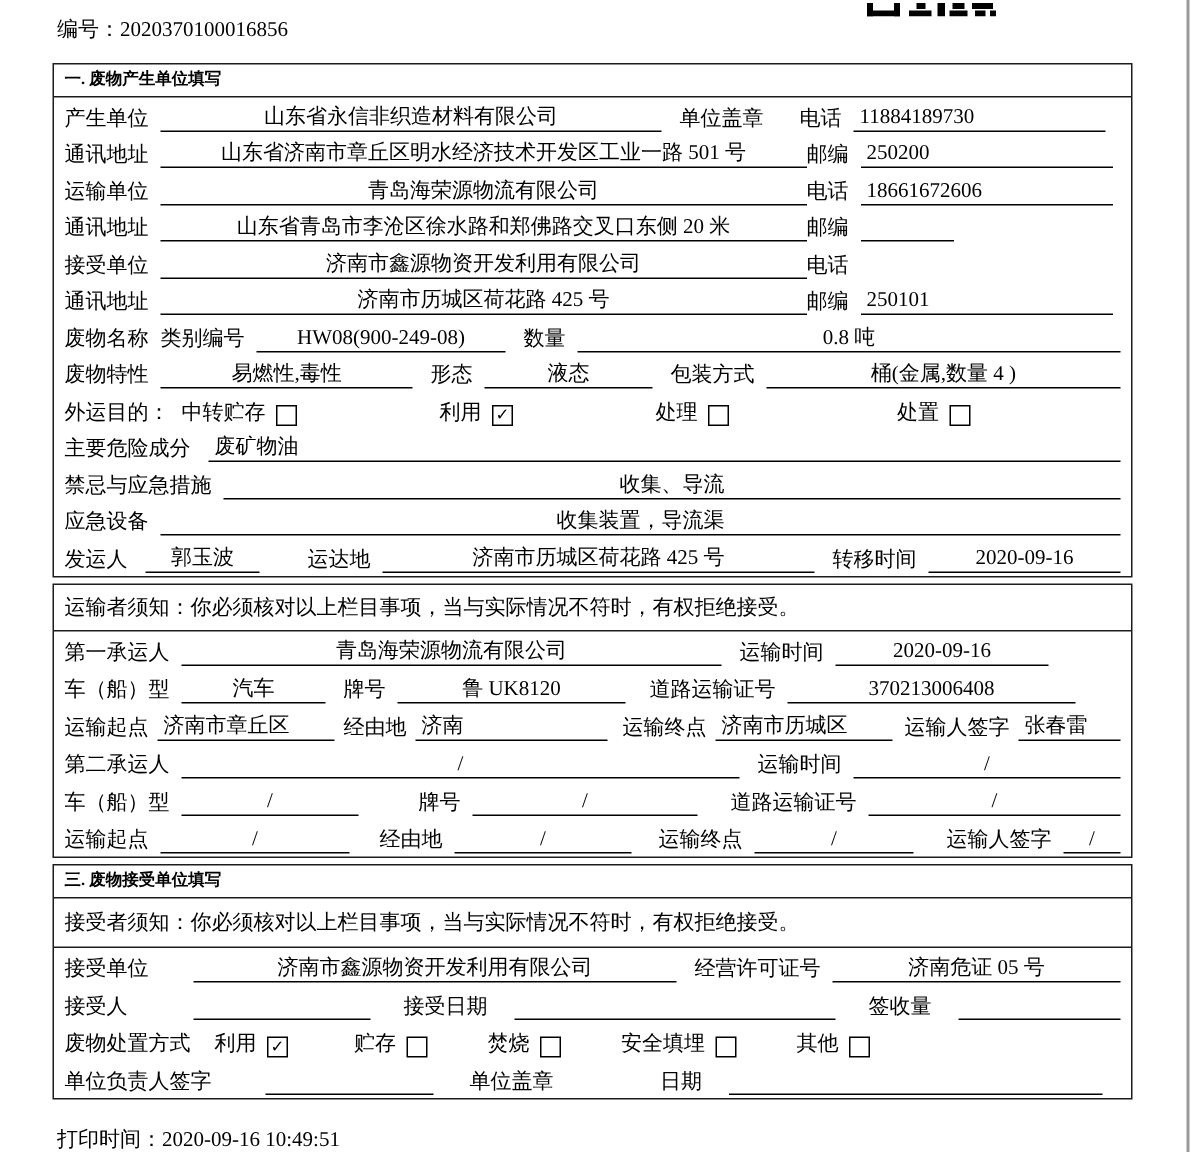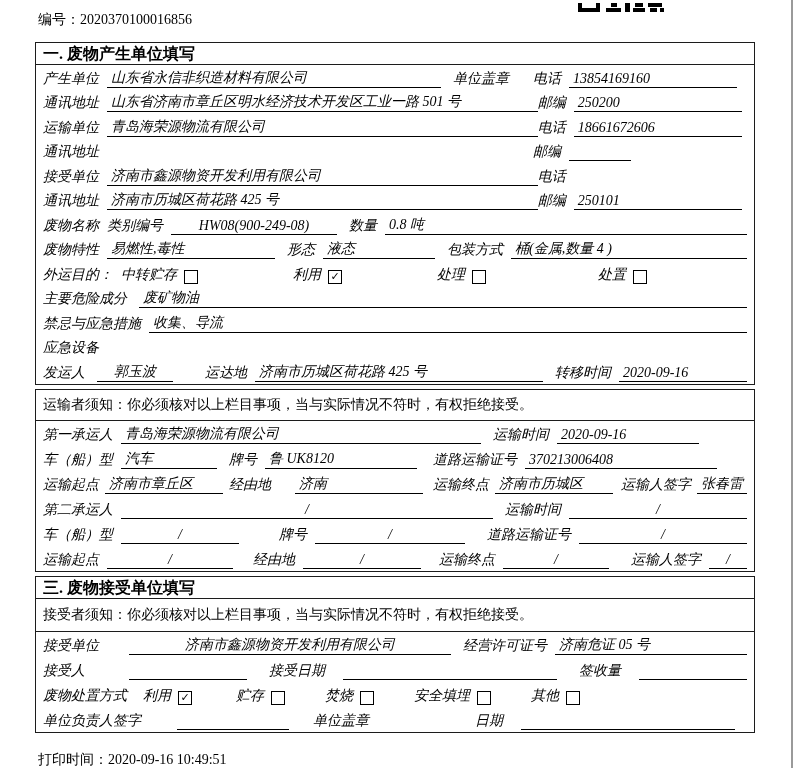--- a/index.html
+++ b/index.html
@@ -11,34 +11,34 @@
   .page-edge{position:absolute;top:0;bottom:0;right:3px;width:2px;background:#9a9a9a;}
   
   .hdr{position:absolute;top:0;left:0;right:0;height:40px;}
   .serial{position:absolute;left:38px;top:11px;white-space:nowrap;}
   .doc-title{position:absolute;left:0;right:0;top:2px;text-align:center;padding-left:92px;
     font-size:25px;font-weight:bold;letter-spacing:1px;}
   .qr{position:absolute;left:578px;top:0;}
   
   .tables{position:absolute;left:35px;top:42px;width:720px;}
   .sect{border:1.5px solid #1c1c1c;margin-bottom:4px;background:#fff;}
-  .sect-h{font-weight:bold;font-size:16px;padding:2px 7px 2px 7px;height:17px;line-height:17px;
+  .sect-h{font-weight:bold;font-size:11px;padding:2px 7px 2px 7px;height:17px;line-height:17px;
     border-bottom:1px solid #1c1c1c;}
   .notice{height:30px;display:flex;align-items:center;padding:0 7px;border-bottom:1px solid #1c1c1c;white-space:pre;}
-  .row{display:flex;align-items:flex-end;padding:0 7px 2px 7px;box-sizing:border-box;font-style:italic;}
+  .row{display:flex;align-items:flex-end;padding:0 7px 2px 7px;box-sizing:border-box;}
   .r1{height:24.5px;}
   .r2{height:25px;}
   .r3{height:25px;}
   .lbl{white-space:pre;}
   .ul{border-bottom:1px solid #000;padding:0 4px;white-space:nowrap;overflow:hidden;box-sizing:border-box;display:inline-block;}
   .fill{flex:1;margin-top:36px;}
   .ctr{text-align:center;}
   .rgroup{margin-left:auto;display:flex;align-items:flex-end;width:214px;}
   .rgroup .lbl{margin-right:8px;}
-  .gap8{margin-left:8px;}
+  .gap8{margin-left:8px;text-align:center;}
   .gap12{margin-left:12px;}
   .cb{display:inline-block;width:12px;height:12px;border:1px solid #000;margin-left:7px;
     text-align:center;line-height:12px;font-size:11px;vertical-align:-1px;
     font-family:"DejaVu Sans",sans-serif;}
   .opt{display:flex;align-items:flex-end;}
   .footer{position:absolute;left:38px;top:751px;white-space:nowrap;}
 </style>
 </head>
 <body>
 
@@ -67,21 +67,21 @@
 
   <div class="sect">
     <div class="sect-h">一. 废物产生单位填写</div>
 
     <div class="row r1">
       <span class="lbl">产生单位</span>
       <span class="ul gap8" style="width:334px">山东省永信非织造材料有限公司</span>
       <span class="lbl gap12">单位盖章</span>
       <span class="rgroup">
           <span class="lbl">电话</span>
-          <span class="ul" style="width:168px">13854169160</span>
+          <span class="ul" style="width:168px">11884189730</span>
         </span>
     </div>
 
     <div class="row r1">
       <span class="lbl">通讯地址</span>
       <span class="ul gap8" style="width:440px">山东省济南市章丘区明水经济技术开发区工业一路 501 号</span>
       <span class="rgroup">
           <span class="lbl">邮编</span>
           <span class="ul" style="width:168px">250200</span>
         </span>
@@ -91,20 +91,21 @@
       <span class="lbl">运输单位</span>
       <span class="ul gap8" style="width:440px">青岛海荣源物流有限公司</span>
       <span class="rgroup">
           <span class="lbl">电话</span>
           <span class="ul" style="width:168px">18661672606</span>
         </span>
     </div>
 
     <div class="row r1">
       <span class="lbl">通讯地址</span>
+      <span class="ul gap8" style="width:440px">山东省青岛市李沧区徐水路和郑佛路交叉口东侧 20 米</span>
       <span class="rgroup">
           <span class="lbl">邮编</span>
           <span class="ul" style="width:62px"></span>
         </span>
     </div>
 
     <div class="row r1">
       <span class="lbl">接受单位</span>
       <span class="ul gap8" style="width:440px">济南市鑫源物资开发利用有限公司</span>
       <span class="rgroup">
@@ -163,20 +164,21 @@
       <span class="ul gap12 fill">废矿物油</span>
     </div>
 
     <div class="row r1">
       <span class="lbl">禁忌与应急措施</span>
       <span class="ul gap8 fill">收集、导流</span>
     </div>
 
     <div class="row r1">
       <span class="lbl">应急设备</span>
+      <span class="ul gap8 fill">收集装置，导流渠</span>
     </div>
 
     <div class="row r1">
       <span class="lbl">发运人</span>
       <span class="ul gap12 ctr" style="width:76px">郭玉波</span>
       <span class="lbl" style="margin-left:32px">运达地</span>
       <span class="ul gap8" style="width:288px">济南市历城区荷花路 425 号</span>
       <span class="lbl gap12">转移时间</span>
       <span class="ul gap8 fill">2020-09-16</span>
     </div>
@@ -198,21 +200,21 @@
       <span class="lbl gap12">牌号</span>
       <span class="ul gap8" style="width:152px">鲁 UK8120</span>
       <span class="lbl" style="margin-left:16px">道路运输证号</span>
       <span class="ul gap8" style="width:192px">370213006408</span>
     </div>
 
     <div class="row r2">
       <span class="lbl">运输起点</span>
       <span class="ul" style="width:118px;margin-left:6px">济南市章丘区</span>
       <span class="lbl" style="margin-left:6px">经由地</span>
-      <span class="ul" style="width:128px;margin-left:24px">济南</span>
+      <span class="ul" style="width:128px;margin-left:6px">济南</span>
       <span class="lbl" style="margin-left:10px">运输终点</span>
       <span class="ul" style="width:118px;margin-left:6px">济南市历城区</span>
       <span class="lbl" style="margin-left:8px">运输人签字</span>
       <span class="ul fill" style="margin-left:6px">张春雷</span>
     </div>
 
     <div class="row r2">
       <span class="lbl">第二承运人</span>
       <span class="ul gap8 ctr" style="width:372px">/</span>
       <span class="lbl gap12">运输时间</span>
@@ -281,20 +283,20 @@
       <span class="opt" style="margin-left:40px">
           <span class="lbl">其他</span>
           <span class="cb"></span>
         </span>
     </div>
 
     <div class="row r3">
       <span class="lbl">单位负责人签字</span>
       <span class="ul" style="width:112px;margin-left:36px"></span>
       <span class="lbl" style="margin-left:24px">单位盖章</span>
-      <span class="lbl" style="margin-left:106px">日期</span>
+      <span class="lbl" style="margin-left:71px">日期</span>
       <span class="ul fill" style="margin-left:18px;margin-right:12px"></span>
     </div>
   </div>
 
 </div>
 
 <div class="footer"><span>打印时间：</span><span>2020-09-16 10:49:51</span></div>
 
 </body></html>

